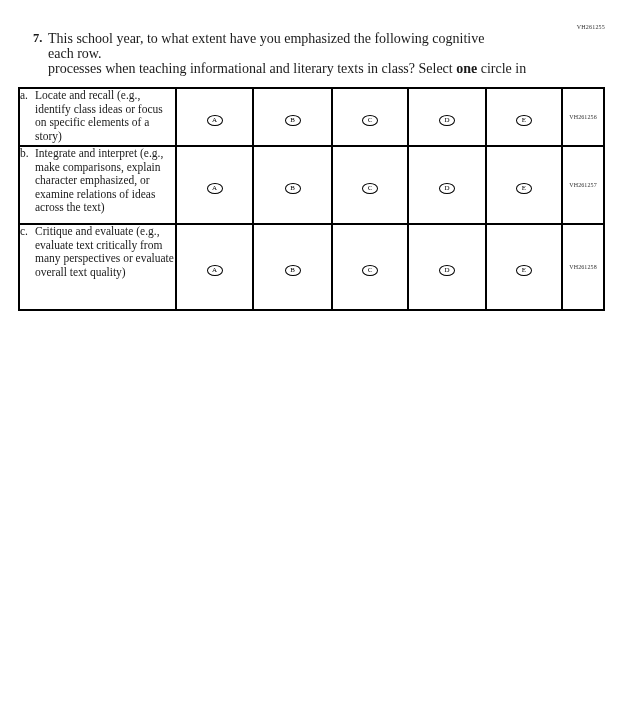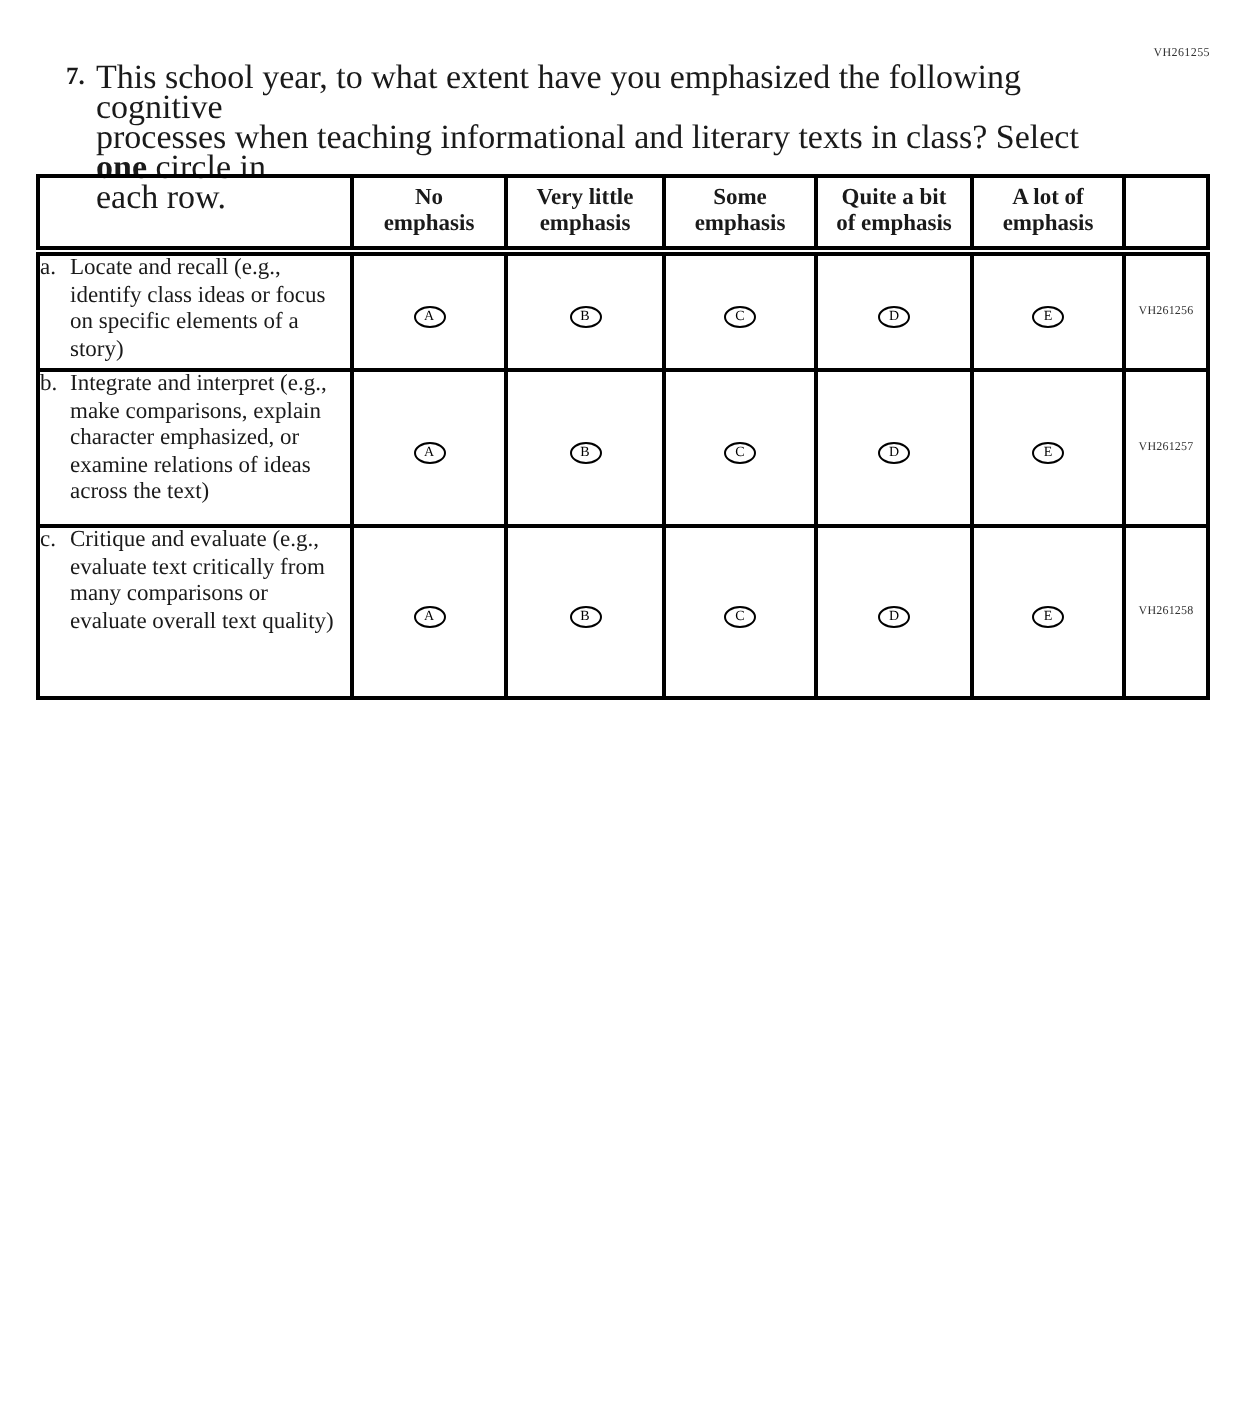--- a/index.html
+++ b/index.html
@@ -25,21 +25,21 @@
     width:520px;
     display:flex;
   }
   .qnum{
     font-weight:bold;
     font-size:12.5px;
     width:15px;
     flex:0 0 15px;
   }
   .qtext{
-    font-size:17px;
+    font-size:14px;
     line-height:15px;
   }
   .qline{display:block;}
   .q-bold{font-weight:bold;}
   table.survey{
     position:absolute;
     top:87px;left:18px;
     border-collapse:collapse;
     table-layout:fixed;
     width:585px;
@@ -108,50 +108,36 @@
 <body>
 
 <div class="page">
 
   <div class="top-code">VH261255</div>
 
   <div class="question">
     <span class="qnum">7.</span>
     <div class="qtext">
       <span class="qline">This school year, to what extent have you emphasized the following cognitive</span>
+      <span class="qline">each row.</span>
       <span class="qline"><span>processes when teaching informational and literary texts in class? Select </span><span class="q-bold">one</span><span> circle in</span></span>
-      <span class="qline">each row.</span>
     </div>
   </div>
 
   <table class="survey">
     <colgroup>
       <col style="width:157px">
       <col style="width:77px">
       <col style="width:79px">
       <col style="width:76px">
       <col style="width:78px">
       <col style="width:76px">
       <col style="width:42px">
     </colgroup>
     <tbody>
-      <tr class="hdr">
-        <td></td>
-        <td>No
-emphasis</td>
-        <td>Very little
-emphasis</td>
-        <td>Some
-emphasis</td>
-        <td>Quite a bit
-of emphasis</td>
-        <td>A lot of
-emphasis</td>
-        <td></td>
-      </tr>
 
       <tr class="row-a">
         <td class="label-cell">
           <div class="label-wrap">
             <span class="row-letter">a.</span>
             <span class="row-text">Locate and recall (e.g., identify class ideas or focus on specific elements of a story)</span>
           </div>
         </td>
         <td class="opt"><span class="bubble">A</span></td>
         <td class="opt"><span class="bubble">B</span></td>
@@ -173,21 +159,21 @@
         <td class="opt"><span class="bubble">C</span></td>
         <td class="opt"><span class="bubble">D</span></td>
         <td class="opt"><span class="bubble">E</span></td>
         <td class="code-cell">VH261257</td>
       </tr>
 
       <tr class="row-c">
         <td class="label-cell">
           <div class="label-wrap">
             <span class="row-letter">c.</span>
-            <span class="row-text">Critique and evaluate (e.g., evaluate text critically from many comparisons or evaluate overall text quality)</span>
+            <span class="row-text">Critique and evaluate (e.g., evaluate text critically from many perspectives or evaluate overall text quality)</span>
           </div>
         </td>
         <td class="opt"><span class="bubble">A</span></td>
         <td class="opt"><span class="bubble">B</span></td>
         <td class="opt"><span class="bubble">C</span></td>
         <td class="opt"><span class="bubble">D</span></td>
         <td class="opt"><span class="bubble">E</span></td>
         <td class="code-cell">VH261258</td>
       </tr>
     </tbody>

